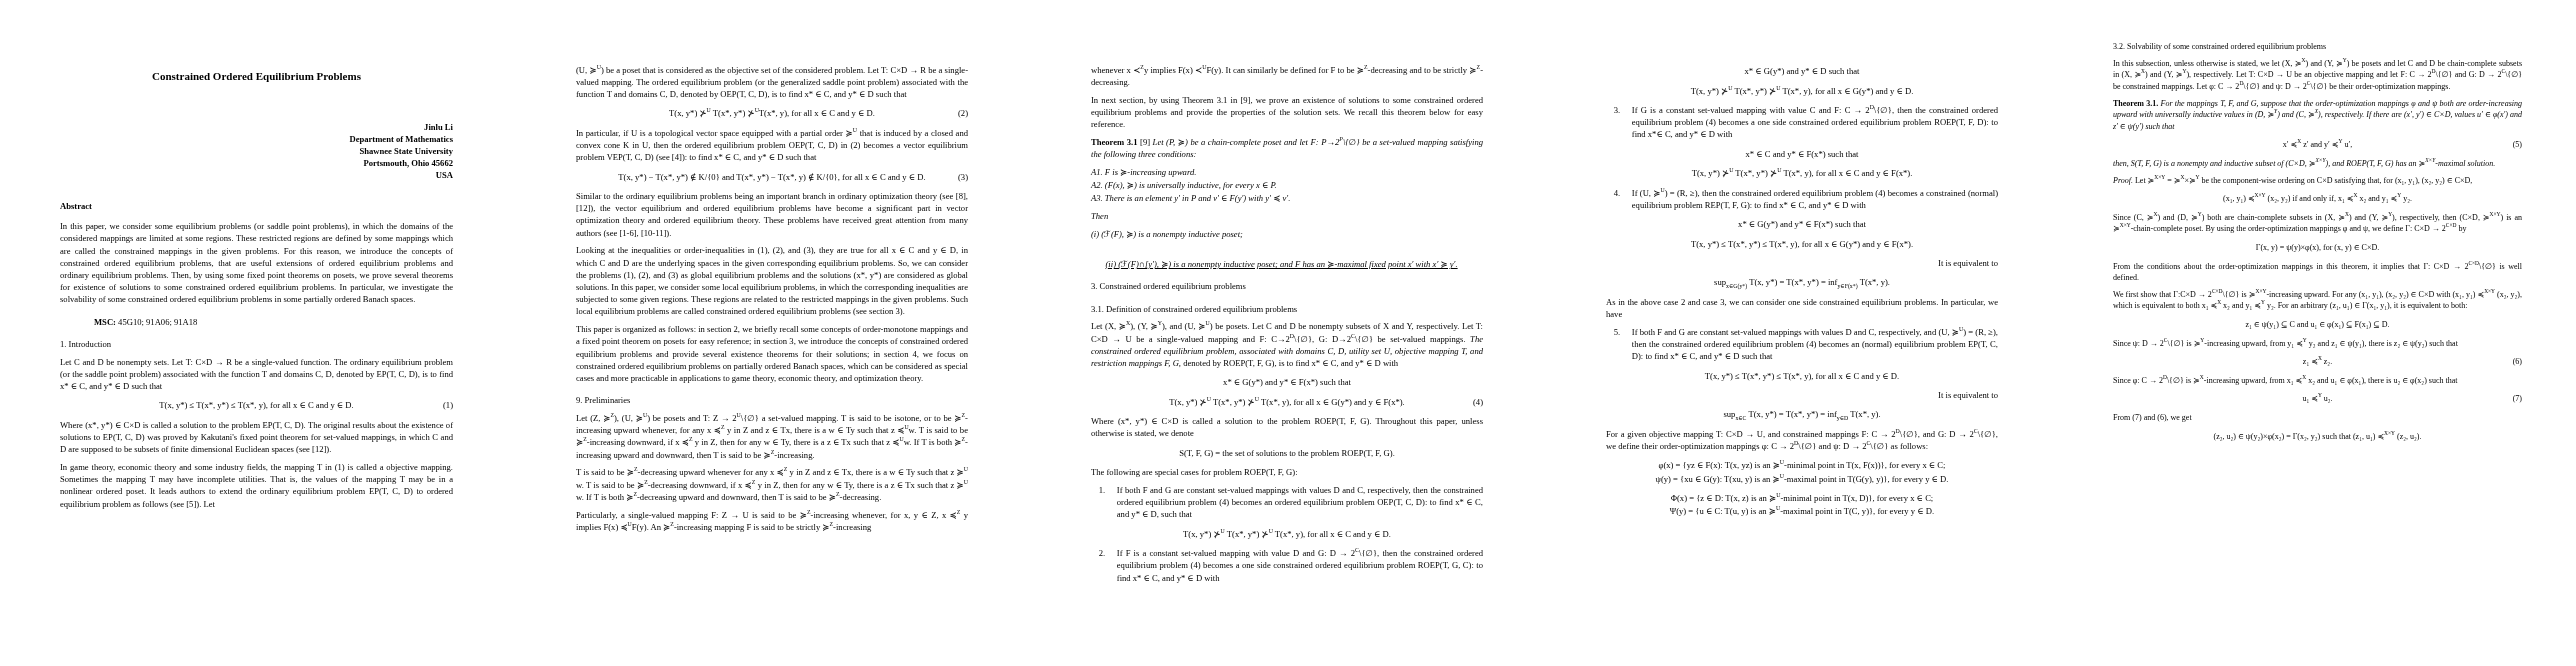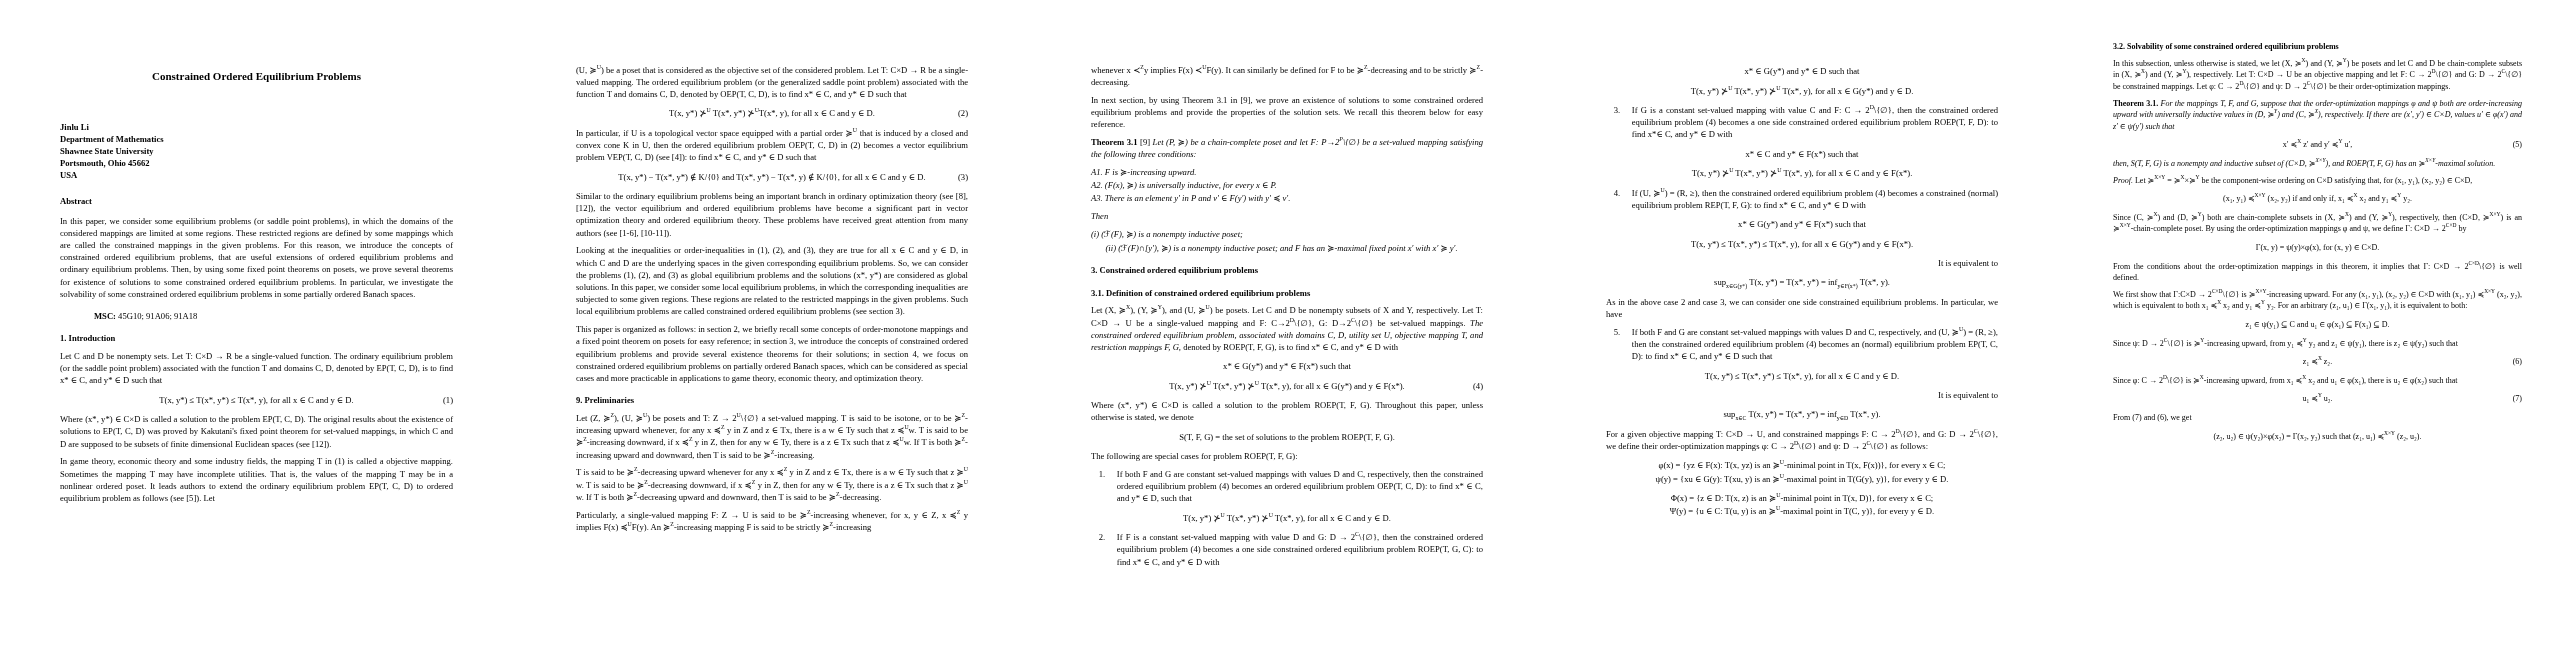--- a/index.html
+++ b/index.html
@@ -5,27 +5,27 @@
   html,body{margin:0;padding:0;background:#ffffff;}
   body{width:2576px;height:667px;overflow:hidden;
        font-family:"Liberation Serif","DejaVu Serif","DejaVu Sans",serif;
        color:#000;font-size:8.6px;line-height:12.2px;}
   .paper{display:flex;width:2576px;height:667px;background:#fff;}
   .page{flex:0 0 515px;width:515px;height:667px;box-sizing:border-box;overflow:hidden;}
   .page-1{padding:70px 62px 0 60px;}
   .page-2,.page-3,.page-4{padding:58px 62px 0 61px;}
   .page-5{padding:31px 53px 0 53px;font-size:8px;line-height:11.4px;}
   .title{font-size:11px;font-weight:bold;text-align:center;margin-bottom:39px;}
-  .authors{text-align:left;font-weight:bold;line-height:12px;margin-bottom:13px;}
+  .authors{text-align:right;font-weight:bold;line-height:12px;margin-bottom:19px;}
   .abs-h{font-weight:bold;margin:13.3px 0 7.8px 0;}
   .abstract{margin:0 28px 0 34px;}
   .kw{margin:11px 28px 0 34px;text-align:center;}
   .msc{margin:10px 28px 0 34px;text-align:left;}
   .p{margin:5.6px 0;text-align:justify;}
-  .h-sec{font-weight:bold;margin:10px 0 5.6px 0;}
+  .h-sec{font-weight:normal;margin:10px 0 5.6px 0;}
   .eq{margin:7.2px 0;text-align:center;position:relative;}
   .eq .num{position:absolute;right:0;top:0;}
   .li{display:flex;margin:5.6px 0 5.6px 7.8px;}
   .li .n{flex:0 0 18px;}
   .li .li-body{flex:1;text-align:justify;}
   .indent1{margin-left:25.6px;text-align:right;}
   .b{font-weight:bold;}
   .it{font-style:italic;}
   sup{font-size:68%;line-height:0;}
   sub{font-size:68%;line-height:0;}
@@ -70,21 +70,21 @@
 
   <div class="page page-3">
     <div class="p">whenever x ≺<sup>Z</sup>y implies F(x) ≺<sup>U</sup>F(y). It can similarly be defined for F to be ≽<sup>Z</sup>-decreasing and to be strictly ≽<sup>Z</sup>-decreasing.</div>
     <div class="p">In next section, by using Theorem 3.1 in [9], we prove an existence of solutions to some constrained ordered equilibrium problems and provide the properties of the solution sets. We recall this theorem below for easy reference.</div>
     <div class="p"><span class="b">Theorem 3.1</span><span> [9] </span><span class="it">Let (P, ≽) be a chain-complete poset and let F: P→2<sup>P</sup>\{∅} be a set-valued mapping satisfying the following three conditions:</span></div>
     <div class="p it" style="margin-bottom:1.1px;">A1. F is ≽-increasing upward.</div>
     <div class="p it" style="margin:1.1px 0;">A2. (F(x), ≽) is universally inductive, for every x ∈ P.</div>
     <div class="p it" style="margin:1.1px 0;">A3. There is an element y′ in P and v′ ∈ F(y′) with y′ ≼ v′.</div>
     <div class="p it">Then</div>
     <div class="p it" style="margin-bottom:1.1px;">(i)  (ℱ(F), ≽) is a nonempty inductive poset;</div>
-    <div class="p it" style="margin-top:2px;padding-left:14.5px;">(ii) (ℱ(F)∩[y′), ≽) is a nonempty inductive poset; and F has an ≽-maximal fixed point x′ with x′ ≽ y′.</div>
+    <div class="p it" style="margin-top:18px;padding-left:14.5px;text-decoration:underline;">(ii) (ℱ(F)∩[y′), ≽) is a nonempty inductive poset; and F has an ≽-maximal fixed point x′ with x′ ≽ y′.</div>
     <div class="h-sec">3.  Constrained ordered equilibrium problems</div>
     <div class="h-sec">3.1. Definition of constrained ordered equilibrium problems</div>
     <div class="p"><span>Let (X, ≽<sup>X</sup>), (Y, ≽<sup>Y</sup>), and (U, ≽<sup>U</sup>) be posets. Let C and D be nonempty subsets of X and Y, respectively. Let T: C×D → U be a single-valued mapping and F: C→2<sup>D</sup>\{∅}, G: D→2<sup>C</sup>\{∅} be set-valued mappings. </span><span class="it">The constrained ordered equilibrium problem, associated with domains C, D, utility set U, objective mapping T, and restriction mappings F, G, </span><span>denoted by ROEP(T, F, G), is to find x* ∈ C, and y* ∈ D with</span></div>
     <div class="eq"><span>x* ∈ G(y*) and y* ∈ F(x*) such that</span></div>
     <div class="eq"><span>T(x, y*) ⊁<sup>U</sup> T(x*, y*) ⊁<sup>U</sup> T(x*, y), for all x ∈ G(y*) and  y ∈ F(x*).</span><span class="num">(4)</span></div>
     <div class="p">Where (x*, y*) ∈ C×D is called a solution to the problem ROEP(T, F, G). Throughout this paper, unless otherwise is stated, we denote</div>
     <div class="eq"><span>S(T, F, G) = the set of solutions to the problem ROEP(T, F, G).</span></div>
     <div class="p">The following are special cases for problem ROEP(T, F, G):</div>
     <div class="li">
         <span class="n">1.</span>

